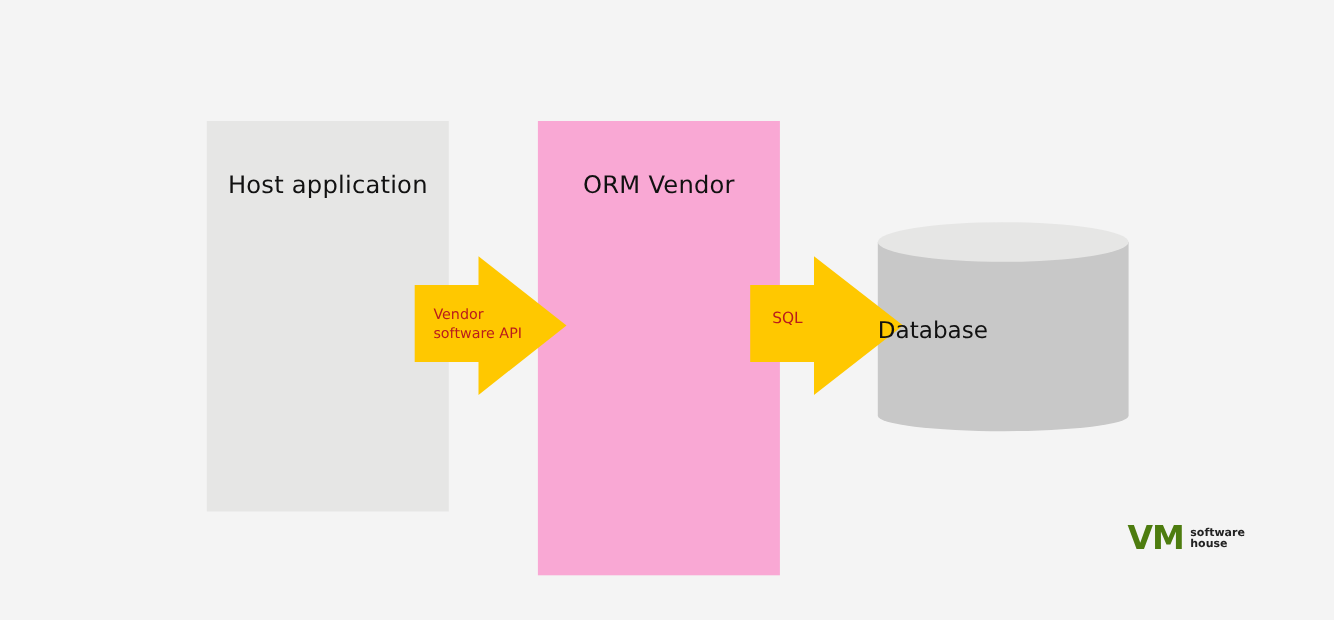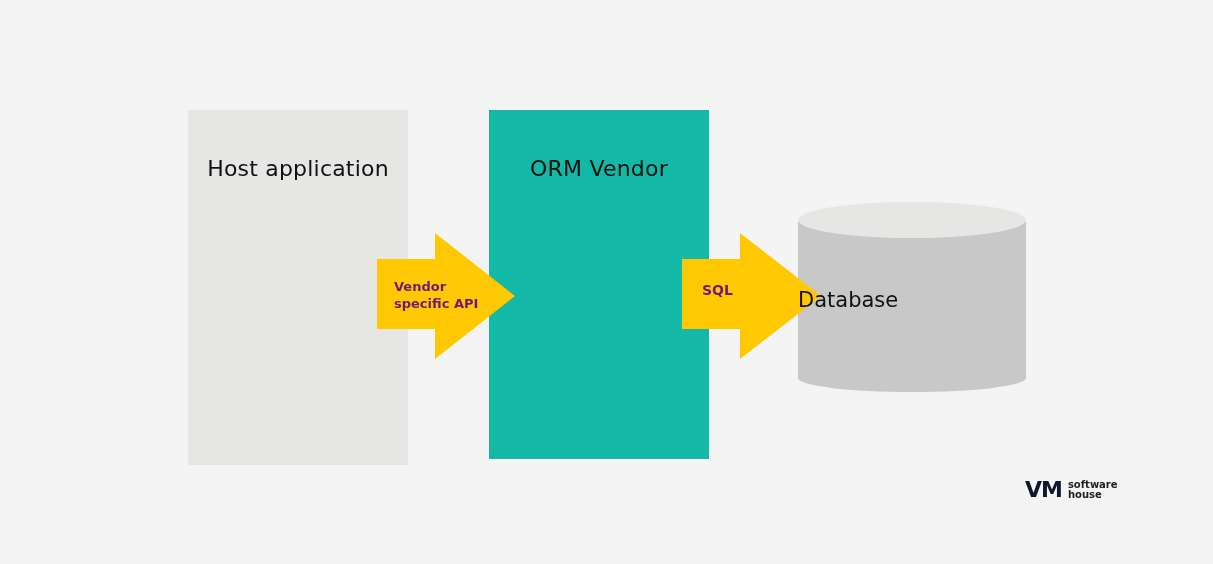--- a/index.html
+++ b/index.html
@@ -4,32 +4,32 @@
 <style>
   html, body { margin: 0; padding: 0; }
   body {
     width: 1213px; height: 564px; position: relative; overflow: hidden;
     background: #f4f4f4;
     font-family: "DejaVu Sans", sans-serif;
     color: #111;
   }
   .box { position: absolute; }
   #host { left: 188px; top: 110px; width: 220px; height: 355px; background: #e6e6e5; text-decoration: underline; }
-  #orm  { left: 489px; top: 110px; width: 220px; height: 349px; background: #14b8a6; text-decoration: underline; }
+  #orm  { left: 489px; top: 110px; width: 220px; height: 413px; background: #f9a8d4; text-decoration: underline; }
   .box-title {
     position: absolute; left: 0; right: 0; top: 46px; text-align: center;
     font-size: 22px; letter-spacing: 0.2px;
   }
   svg.shape { position: absolute; left: 0; top: 0; }
-  .arrow-label { position: absolute; color: #701a75; font-weight: bold; }
+  .arrow-label { position: absolute; color: #b91c1c; }
   #api-label { left: 394px; top: 278px; font-size: 13px; line-height: 17px; }
   #sql-label { left: 702px; top: 282px; font-size: 14px; }
   #db-label { position: absolute; left: 798px; width: 228px; top: 288px; font-size: 21px; }
   #logo { position: absolute; left: 1025px; top: 476px; display: flex; align-items: center; }
-  #logo-mark { font-family: "DejaVu Sans", sans-serif; font-weight: bold; font-size: 22px; letter-spacing: -1px; color: #0f172a; line-height: 28px; }
+  #logo-mark { font-family: "DejaVu Sans", sans-serif; font-weight: bold; font-size: 30px; letter-spacing: -1px; color: #4d7c0f; line-height: 28px; }
   #logo-text { margin-left: 6px; font-size: 10px; line-height: 10px; color: #222; font-weight: bold; }
 </style>
 </head>
 <body>
 
 <div class="box" id="host">
   <div class="box-title">Host application</div>
 </div>
 
 <div class="box" id="orm">
@@ -43,21 +43,21 @@
     <ellipse cx="912" cy="220" rx="114" ry="18" fill="#e6e6e5"></ellipse>
   </g>
 
   <polygon points="377,259 435,259 435,233 515,296 435,359 435,329 377,329" fill="#ffc800"></polygon>
 
   <polygon points="682,259 740,259 740,233 821,296 740,359 740,329 682,329" fill="#ffc800"></polygon>
 </svg>
 
 <div class="arrow-label" id="api-label">
   <div>Vendor</div>
-  <div>specific API</div>
+  <div>software API</div>
 </div>
 
 <div class="arrow-label" id="sql-label">SQL</div>
 
 <div id="db-label">Database</div>
 
 <div id="logo">
   <span id="logo-mark">VM</span>
   <span id="logo-text">
     <div>software</div>

